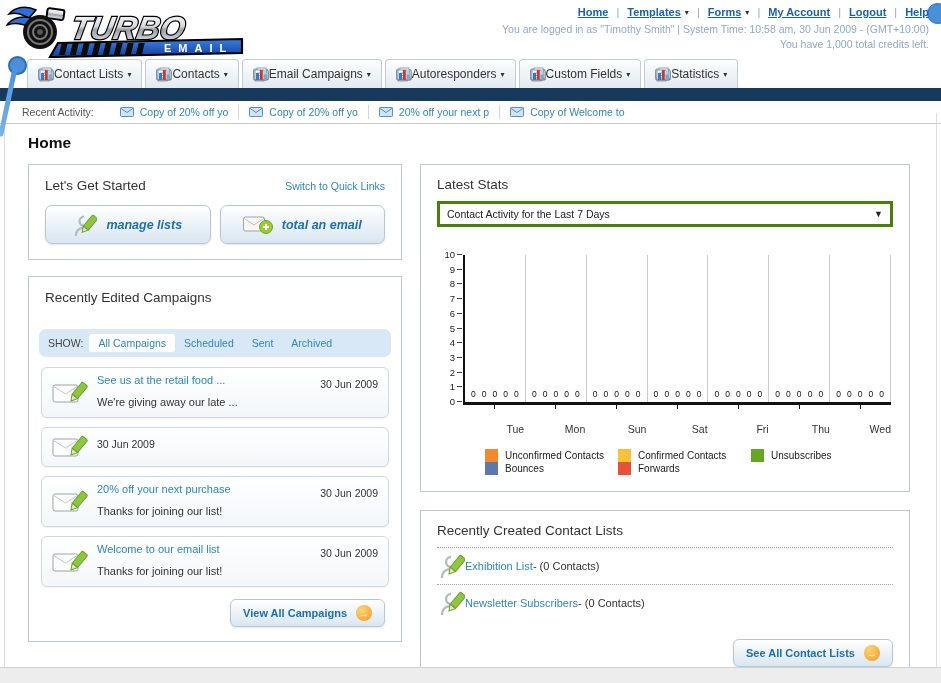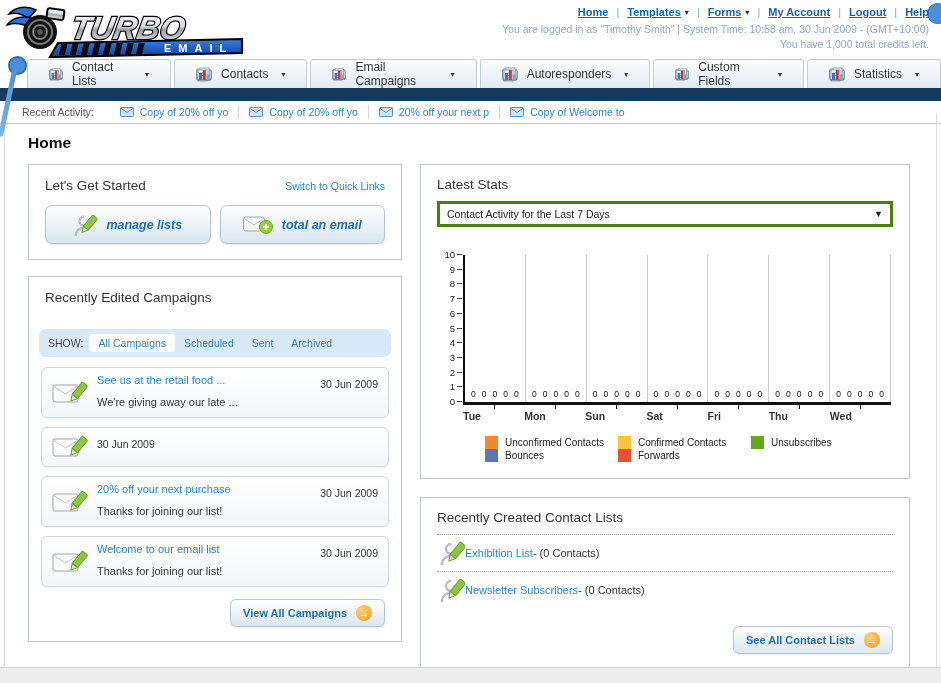--- a/index.html
+++ b/index.html
@@ -19,21 +19,21 @@
   .top-right{position:absolute;top:6px;right:12px;text-align:right;}
   .toplinks{list-style:none;margin:0;padding:0;display:flex;justify-content:flex-end;align-items:center;
             font-size:11px;font-weight:bold;}
   .toplinks li{display:flex;align-items:center;}
   .toplinks li + li::before{content:"|";color:#8fa9c6;font-weight:normal;padding:0 8px;}
   .toplinks a{color:#1b61a6;text-decoration:underline;}
   .dd{font-size:8px;color:#333;margin-left:4px;}
   .status{color:#8fa9c6;font-size:10.5px;margin-top:4px;line-height:1.4;}
   
   .navrow{position:relative;padding-left:27px;height:30px;display:flex;align-items:flex-end;gap:3px;}
-  .tab{display:flex;align-items:center;gap:9px;height:28px;padding:0 21px;border:1px solid #c2ccd5;
+  .tab{display:flex;align-items:center;gap:0;height:28px;padding:0 10px;border:1px solid #c2ccd5;
        border-bottom:none;border-radius:4px 4px 0 0;background:linear-gradient(#fdfefe,#e2eaf1);
        font-size:12px;color:#333;cursor:pointer;}
   .navy{height:13px;background:#17395c;}
   
   .activity{height:22px;display:flex;align-items:center;padding-left:22px;
             border-bottom:1px solid #c9c9c9;font-size:10.5px;background:#fff;}
   .activity-label{color:#555;margin-right:16px;}
   .act-item{display:flex;align-items:center;gap:6px;color:#3486ae;padding:0 10px;height:14px;
             border-left:1px solid #d5d5d5;white-space:nowrap;cursor:pointer;}
   .act-item:first-of-type{border-left:none;}
@@ -81,21 +81,21 @@
   .chart{margin-top:28px;padding-right:2px;}
   .chart-row{display:flex;}
   .y-axis{position:relative;width:26px;height:147px;flex:none;}
   .ytick{position:absolute;right:8px;font-size:9.5px;color:#222;line-height:11px;}
   .ytick::after{content:"";position:absolute;right:-7px;top:5px;width:5px;height:1px;background:#444;}
   .plot{position:relative;flex:1;height:147px;border-left:2px solid #111;border-bottom:3px solid #111;display:flex;}
   .cgroup{flex:1;position:relative;border-right:1px solid #ccc;}
   .zero-row{position:absolute;left:0;right:0;bottom:3px;display:flex;justify-content:space-evenly;
             font-size:8.5px;color:#111;}
   .x-row{display:flex;margin-left:26px;}
-  .xcell{flex:1;text-align:left;font-size:10.5px;color:#333;position:relative;padding-top:5px;font-weight:bold;}
+  .xcell{flex:1;text-align:right;font-size:10.5px;color:#333;position:relative;padding-top:18px;}
   .xcell::before{content:"";position:absolute;top:0;left:50%;width:1px;height:4px;background:#111;}
   .legend{margin:14px 0 0 48px;display:flex;flex-wrap:wrap;width:410px;}
   .legend-item{width:133px;display:flex;align-items:center;gap:7px;font-size:10px;color:#222;}
   .swatch{width:13px;height:13px;flex:none;}
   
   .cl{padding:12px 16px 16px;}
   .cl-list{margin-top:9px;border-top:1px dotted #999;}
   .cl-item{display:flex;align-items:center;gap:0;padding:5px 2px;border-bottom:1px dotted #aaa;}
   .cl-item:last-child{border-bottom:none;}
   .cl-link{font-size:11px;color:#2e86c0;text-decoration:none;}

